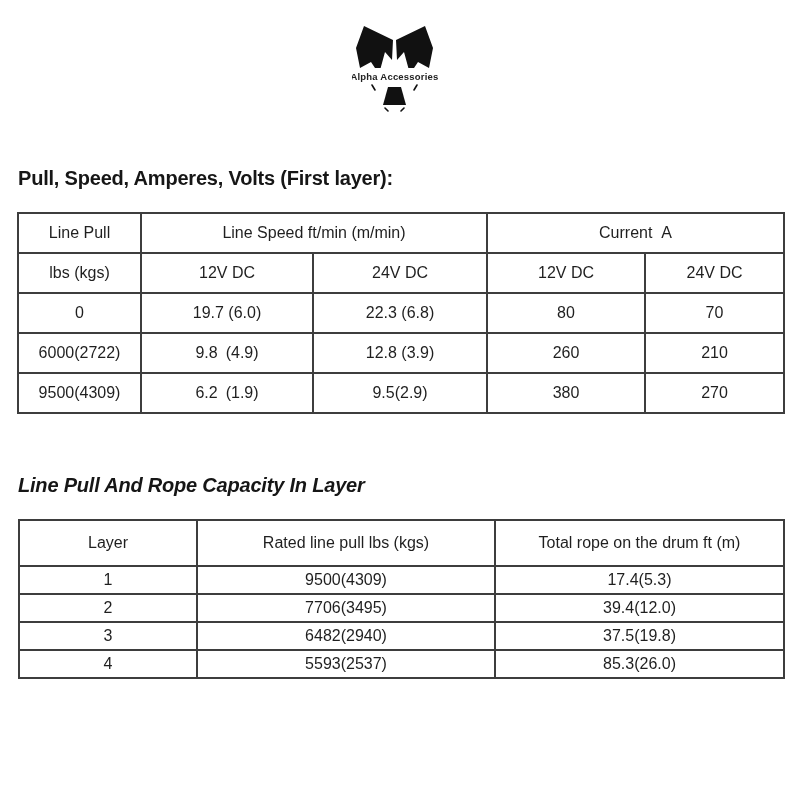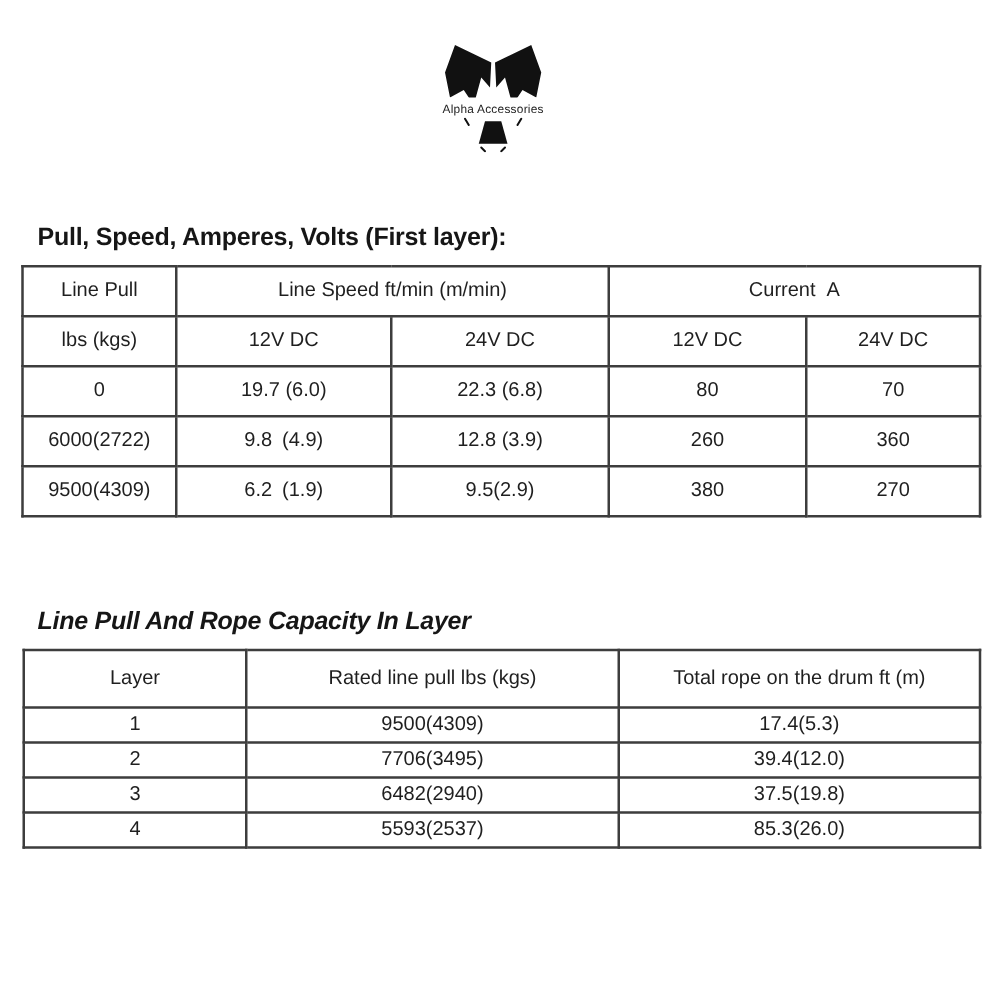--- a/index.html
+++ b/index.html
@@ -4,30 +4,30 @@
 <style>
   html,body{margin:0;padding:0;background:#ffffff;}
   .page{
     position:relative;
     width:800px;height:800px;
     background:var(--bg,#ffffff);
     font-family:"Liberation Sans","DejaVu Sans",sans-serif;
     color:var(--text,#1f1f1f);
     overflow:hidden;
   }
-  .logo-wrap{position:absolute;left:352px;top:30px;width:100px;height:92px;}
+  .logo-wrap{position:absolute;left:352px;top:20px;width:100px;height:92px;font-weight:bold;}
   .logo-wrap svg{display:block;}
   .logo-shape{fill:var(--logo,#111111);}
   .logo-stroke{stroke:var(--logo,#111111);stroke-width:1.6;fill:none;stroke-linecap:round;}
   .logo-text{
     font-family:"Liberation Sans","DejaVu Sans",sans-serif;
     font-size:9.5px;letter-spacing:0.2px;fill:#222222;
   }
   .section-title{
-    position:absolute;left:18px;margin:12px;
+    position:absolute;left:18px;margin:0;
     font-size:20px;font-weight:bold;line-height:1.1;
     color:#161616;letter-spacing:-0.2px;
   }
   .title-1{top:167px;}
   .title-2{top:474px;font-style:italic;}
   table.spec{
     position:absolute;
     border-collapse:collapse;
     table-layout:fixed;
     background:#ffffff;
@@ -94,21 +94,21 @@
           <td>19.7 (6.0)</td>
           <td>22.3 (6.8)</td>
           <td>80</td>
           <td>70</td>
         </tr>
         <tr>
           <td>6000(2722)</td>
           <td>9.8 (4.9)</td>
           <td>12.8 (3.9)</td>
           <td>260</td>
-          <td>360</td>
+          <td>210</td>
         </tr>
         <tr>
           <td>9500(4309)</td>
           <td>6.2 (1.9)</td>
           <td>9.5(2.9)</td>
           <td>380</td>
           <td>270</td>
         </tr>
       </tbody>
   </table>

